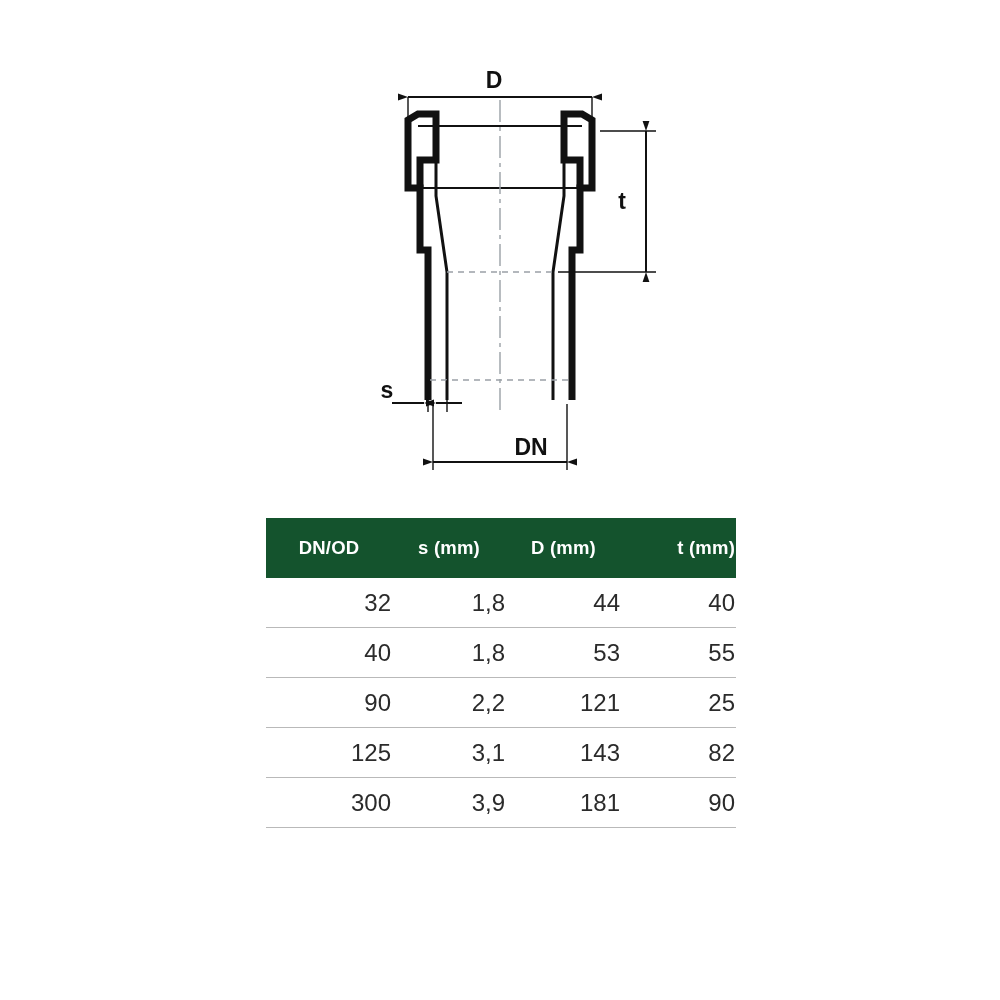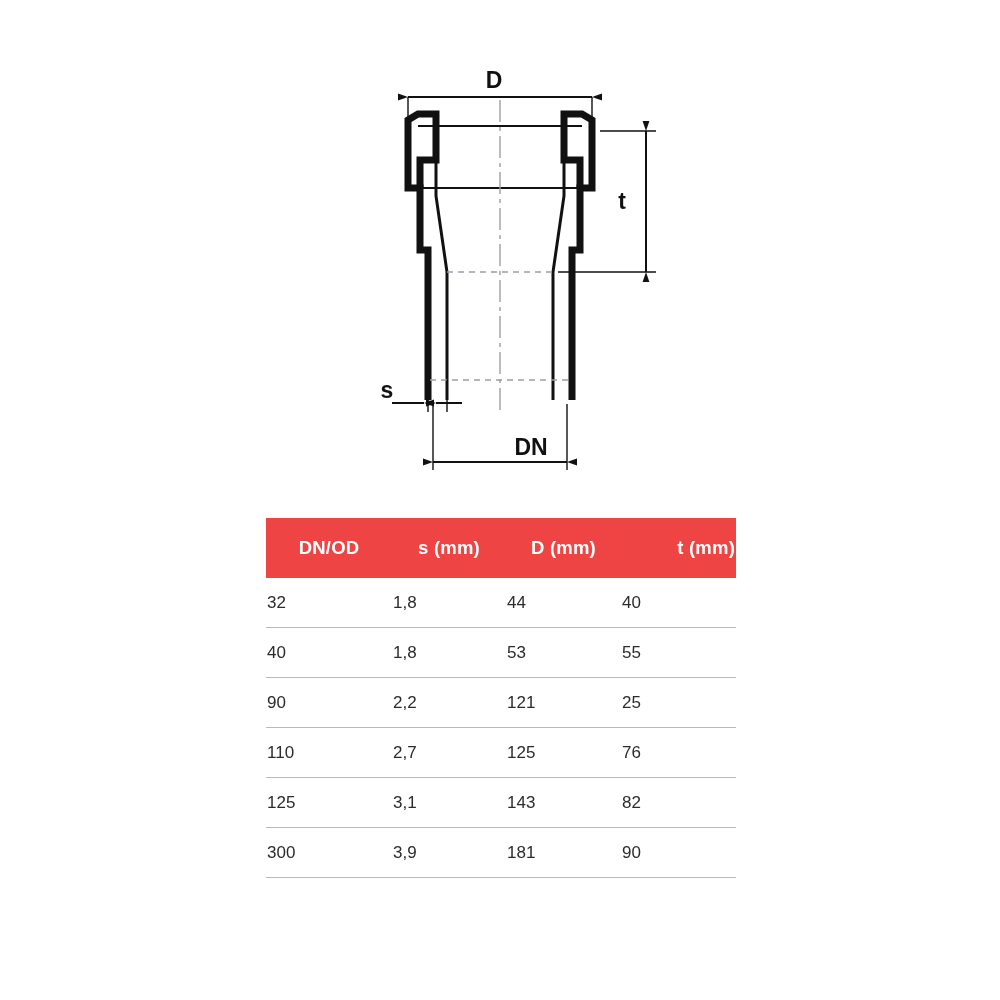--- a/index.html
+++ b/index.html
@@ -48,40 +48,40 @@
     left: 266px;
     top: 518px;
     width: 462px;
   }
   table.spec {
     border-collapse: collapse;
     width: 462px;
     table-layout: fixed;
   }
   table.spec th {
-    background: #ef4444;
+    background: #14532d;
     color: #ffffff;
     font-size: 18.5px;
     font-weight: 700;
     height: 58px;
     text-align: center;
     vertical-align: middle;
     border: none;
     letter-spacing: 0.2px;
   }
   table.spec th.col-dn { width: 124px; }
   table.spec th.col-s  { width: 112px; }
   table.spec th.col-d  { width: 113px; }
   table.spec th.col-t  { width: 113px; text-align: right; }
 
   table.spec td {
     height: 47px;
-    text-align: left;
+    text-align: right;
     vertical-align: middle;
-    font-size: 17px;
+    font-size: 24px;
     color: #2b2b2b;
     border-bottom: 1.6px solid #b9b9b9;
     background: #ffffff;
   }
   table.spec tbody tr:last-child td {
     border-bottom: 1.6px solid #b9b9b9;
   }
 </style>
 </head>
 <body>
@@ -183,26 +183,20 @@
           <td>53</td>
           <td>55</td>
         </tr>
         <tr>
           <td>90</td>
           <td>2,2</td>
           <td>121</td>
           <td>25</td>
         </tr>
         <tr>
-          <td>110</td>
-          <td>2,7</td>
-          <td>125</td>
-          <td>76</td>
-        </tr>
-        <tr>
           <td>125</td>
           <td>3,1</td>
           <td>143</td>
           <td>82</td>
         </tr>
         <tr>
           <td>300</td>
           <td>3,9</td>
           <td>181</td>
           <td>90</td>

